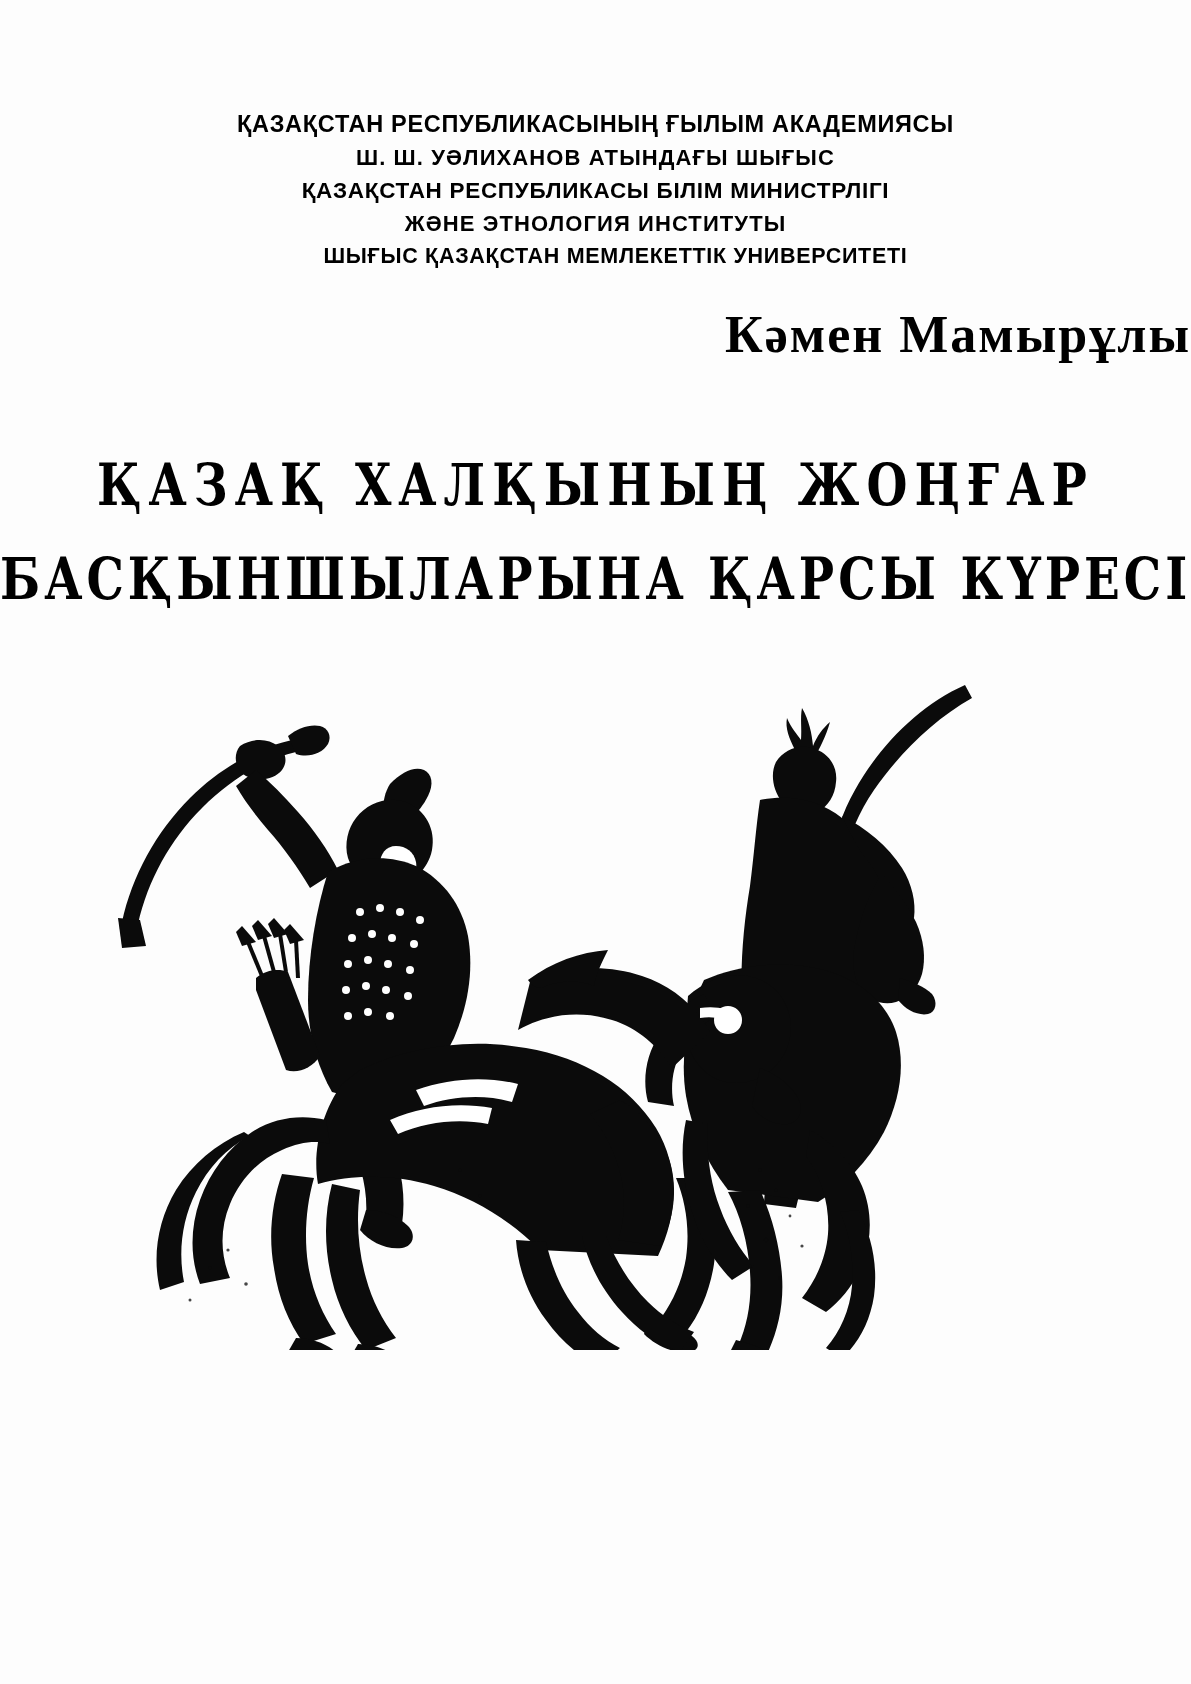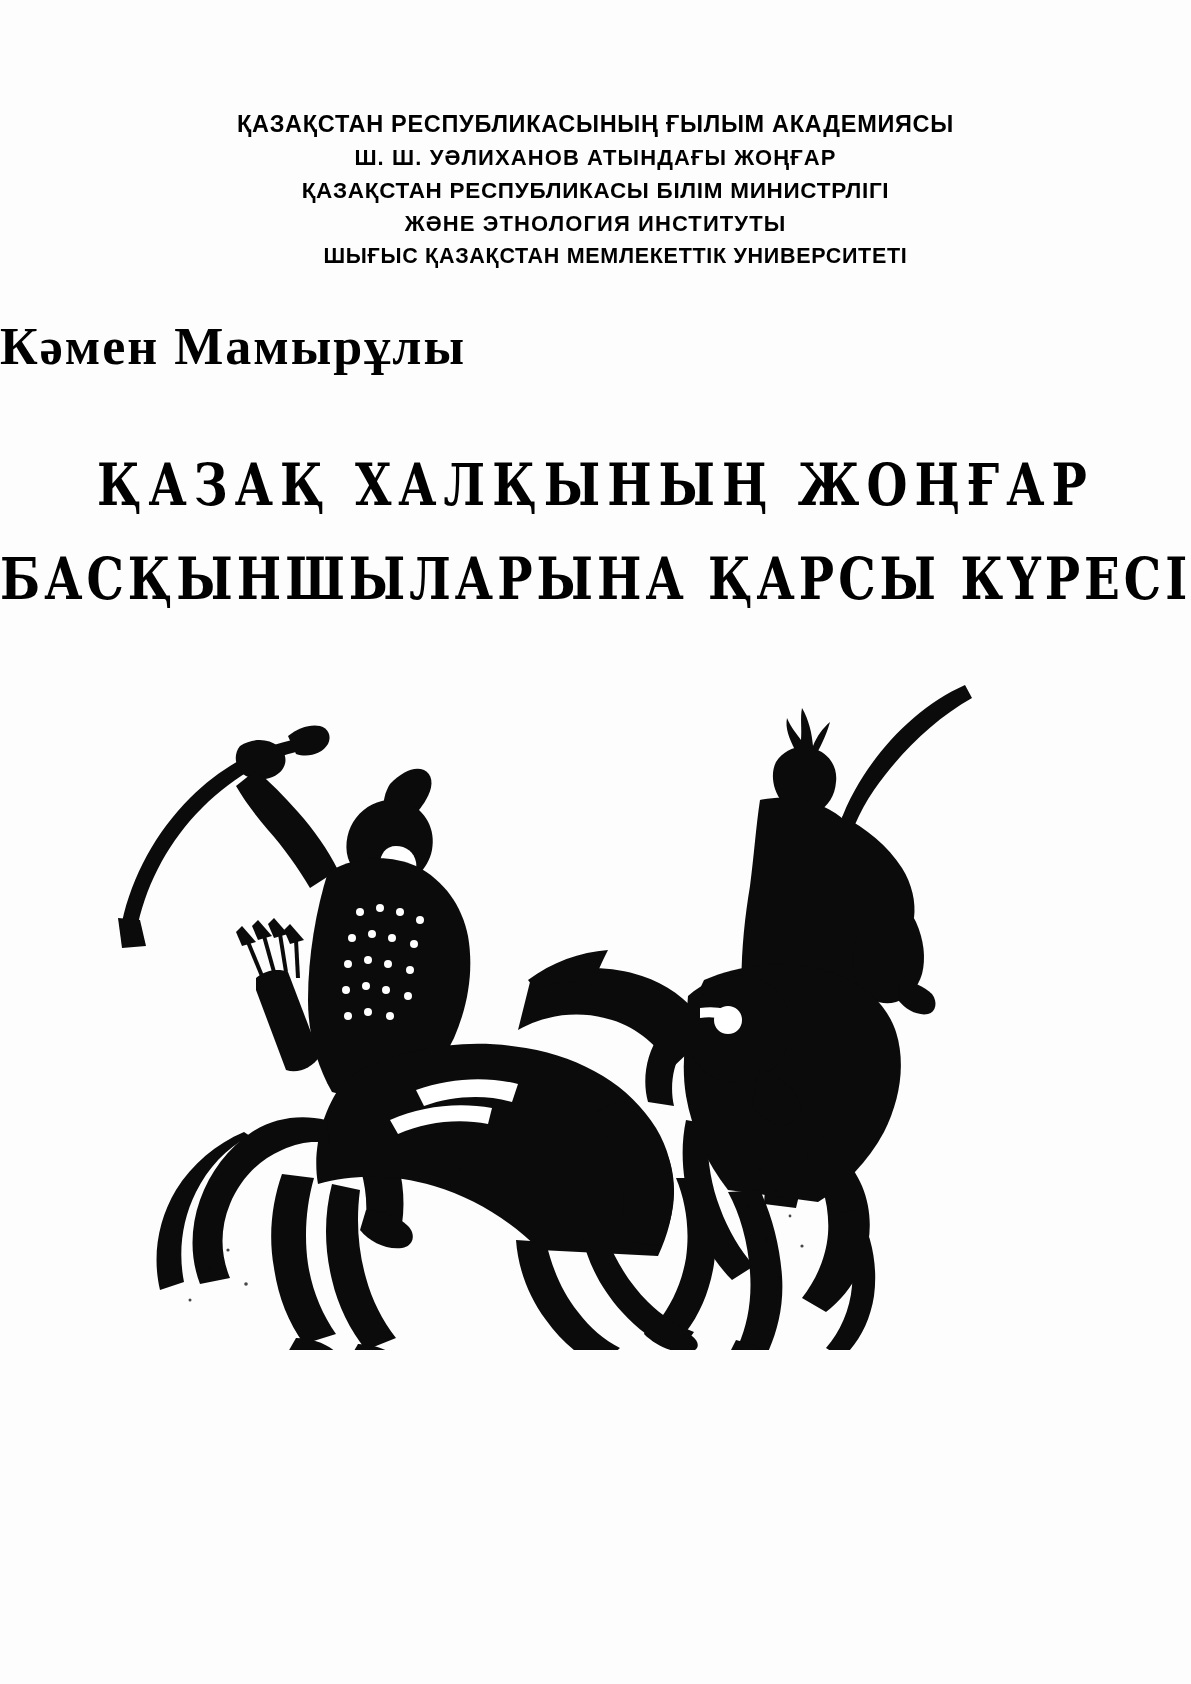--- a/index.html
+++ b/index.html
@@ -43,27 +43,26 @@
   .affiliations .line.l3 { font-size: 22px; letter-spacing: 1.1px; }
   .affiliations .line.l4 { font-size: 22.5px; letter-spacing: 0.7px; }
   .affiliations .line.l5 { font-size: 21.5px; letter-spacing: 0.7px; padding-left: 40px; }
 
   
   .author {
     position: absolute;
     top: 305px;
     left: 0;
     right: 0;
-    text-align: left;
+    text-align: right;
     font-family: "Liberation Serif", serif;
     font-weight: bold;
     font-size: 52px;
     letter-spacing: 2px;
     white-space: nowrap;
-    margin-top: 12px;
   }
 
   
   .title {
     position: absolute;
     top: 440px;
     left: 0;
     right: 0;
     text-align: center;
   }
@@ -90,21 +89,21 @@
   }
   .illustration svg { display: block; width: 100%; height: 100%; }
 </style>
 </head>
 <body>
 
 <div class="page">
 
   <div class="affiliations">
     <div class="line l1">ҚАЗАҚСТАН РЕСПУБЛИКАСЫНЫҢ ҒЫЛЫМ АКАДЕМИЯСЫ</div>
-    <div class="line l2">Ш. Ш. УӘЛИХАНОВ АТЫНДАҒЫ ЖОҢҒАР</div>
+    <div class="line l2">Ш. Ш. УӘЛИХАНОВ АТЫНДАҒЫ ШЫҒЫС</div>
     <div class="line l4">ҚАЗАҚСТАН РЕСПУБЛИКАСЫ БІЛІМ МИНИСТРЛІГІ</div>
     <div class="line l3">ЖӘНЕ ЭТНОЛОГИЯ ИНСТИТУТЫ</div>
     <div class="line l5">ШЫҒЫС ҚАЗАҚСТАН МЕМЛЕКЕТТІК УНИВЕРСИТЕТІ</div>
   </div>
 
   <div class="author">Кәмен Мамырұлы</div>
 
   <div class="title">
     <div class="tline t1">ҚАЗАҚ ХАЛҚЫНЫҢ ЖОҢҒАР</div>
     <div class="tline t2">БАСҚЫНШЫЛАРЫНА ҚАРСЫ КҮРЕСІ</div>

